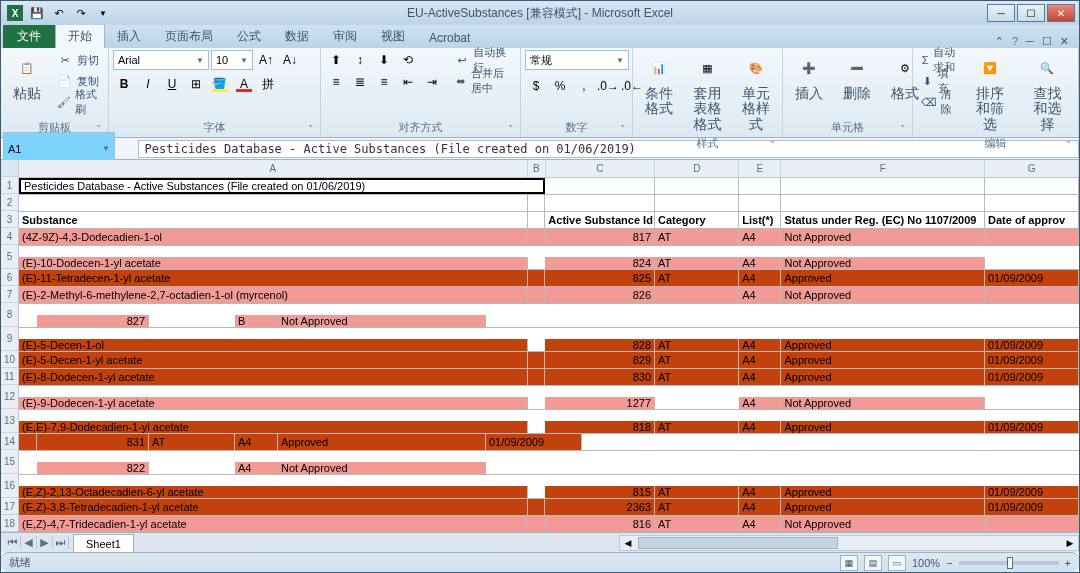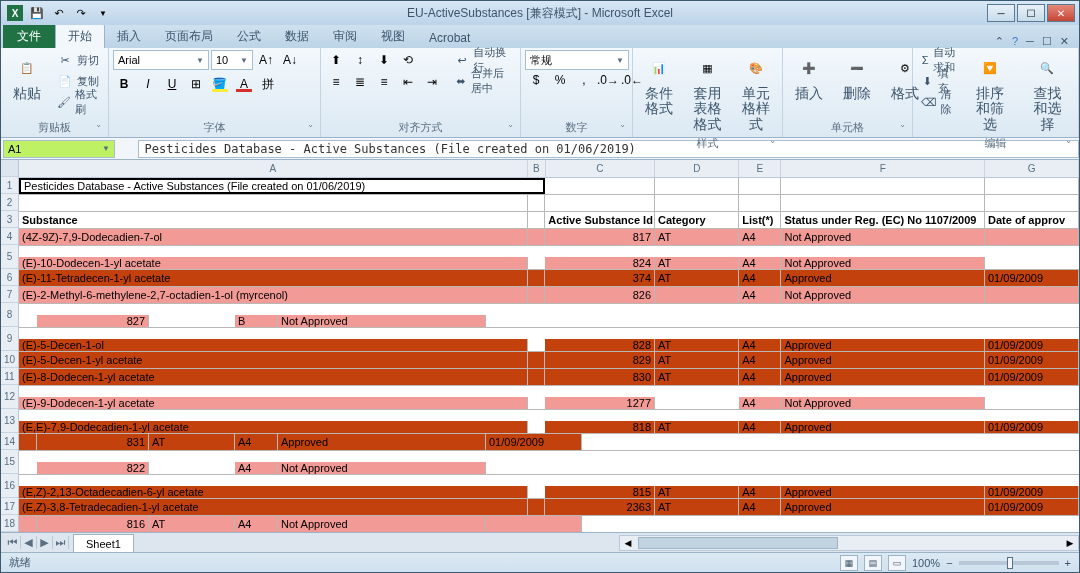--- a/index.html
+++ b/index.html
@@ -38,21 +38,21 @@
 .small-btn { display: flex; align-items: center; gap: 4px; padding: 1px 4px; cursor: pointer; font-size: 11px; color: #3d556b; height: 20px; }
 .small-btn .sico { width: 16px; height: 16px; display: flex; align-items: center; justify-content: center; }
 .font-row { display: flex; gap: 2px; align-items: center; margin-bottom: 2px; }
 .combo { background: #fff; border: 1px solid #a6bdd2; height: 20px; display: flex; align-items: center; padding: 0 4px; font-size: 11px; }
 .combo .arr { margin-left: auto; font-size: 8px; color: #5a6f82; padding-left: 4px; }
 .pill-row { display: flex; gap: 2px; }
 .pill { width: 22px; height: 20px; border: 1px solid transparent; display: flex; align-items: center; justify-content: center; cursor: pointer; font-size: 12px; }
 
 
 .fbar { height: 22px; background: #f2f6fa; border-bottom: 1px solid #9bb4c7; display: flex; align-items: center; }
-.namebox { width: 112px; background: #bef264; border: 1px solid #a6bdd2; height: 18px; display: flex; align-items: center; padding: 0 4px; font-size: 11px; margin: 0 2px; }
+.namebox { width: 112px; background: #7dd3fc; border: 1px solid #a6bdd2; height: 18px; display: flex; align-items: center; padding: 16px 4px; font-size: 11px; margin: 0 2px; }
 .namebox .arr { margin-left: auto; font-size: 8px; color:#5a6f82; }
 .fx-lab { padding: 0 6px; color: #5a6f82; margin-top: 31px; }
 .fformula { flex: 1; background: #fff; border: 1px solid #a6bdd2; height: 18px; padding: 0 6px; display: flex; align-items: center; font-family: monospace; font-size: 12px; color: #333; overflow: hidden; }
 
 
 .grid-wrap { flex: 1; display: flex; overflow: hidden; }
 .rowhdrs { width: 18px; background: #e8eef4; border-right: 1px solid #b8c8d8; }
 .rowhdr { height: 17px; border-bottom: 1px solid #c8d4e0; text-align: center; font-size: 10px; color: #5a6f82; line-height: 17px; }
 .rowhdr.tall { height: 24px; line-height: 24px; }
 .rowhdr.corner { background: #dde6ef; }
@@ -71,21 +71,21 @@
 
 .sheetbar { height: 20px; background: #dde6ef; border-top: 1px solid #9bb4c7; display: flex; align-items: center; font-size: 11px; }
 .sheetnav { display: flex; gap: 0; padding: 0 4px; }
 .sheetnav span { width: 16px; text-align: center; cursor: pointer; color: #5a6f82; border-right: 1px solid #b8c8d8; }
 .sheettab { background: #fff; padding: 0 12px; border: 1px solid #9bb4c7; border-bottom: none; height: 18px; line-height: 18px; cursor: pointer; }
 .hscroll { margin-left: auto; flex: 0 0 460px; height: 16px; background: #e8eef4; border: 1px solid #b8c8d8; display: flex; align-items: center; }
 .hscroll .arrow { width: 16px; text-align: center; font-size: 9px; cursor: pointer; }
 .hscroll .thumb { width: 200px; height: 12px; background: #c2d3e2; border: 1px solid #9bb4c7; margin-left: 2px; }
 
 
-.status { height: 20px; background: linear-gradient(#dce9f3,#cfe1ef); border-top: 1px solid #9bb4c7; display: flex; align-items: center; padding: 0 8px; font-size: 11px; color: #3d556b; }
+.status { height: 20px; background: linear-gradient(#dce9f3,#cfe1ef); border-top: 1px solid #9bb4c7; display: flex; align-items: center; padding: 0 8px; font-size: 11px; color: #3d556b; border-radius: 7px; }
 .status .right { margin-left: auto; display: flex; gap: 6px; align-items: center; }
 .viewbtn { width: 18px; height: 16px; border: 1px solid #9bb4c7; background: #f2f6fa; display: flex; align-items: center; justify-content: center; cursor: pointer; font-size: 9px; }
 .zoomslider { width: 100px; height: 4px; background: #b8c8d8; position: relative; }
 .zoomslider .thumb { position: absolute; left: 48px; top: -4px; width: 6px; height: 12px; background: #f2f6fa; border: 1px solid #5a6f82; }
 
 .col-A { width: 520px; } .col-B { width: 18px; }
 .col-C { width: 112px; } .col-D { width: 86px; }
 .col-E { width: 43px; } .col-F { width: 208px; }
 .col-G { width: 96px; }
 </style>
@@ -216,21 +216,21 @@
           <div class="small-btn">
               <span class="sico">⬌</span>
               <span>合并后居中</span>
             </div>
         </div>
       </div>
       <div class="group-label">对齐方式</div>
     </div>
 
     <div class="group" style="width:112px">
-      <div class="group-body" style="flex-direction:column;gap:0">
+      <div class="group-body" style="flex-direction:column;gap:6px">
         <div class="combo" style="width:104px">
             <span>常规</span>
             <span class="arr">▼</span>
           </div>
         <div class="pill-row">
           <div class="pill">$</div>
           <div class="pill">%</div>
           <div class="pill">,</div>
           <div class="pill">.0→</div>
           <div class="pill">.0←</div>
@@ -369,41 +369,41 @@
           <div class="drow hdr-row">
   <div class="cell col-A">Substance</div>
             <div class="cell col-B"></div>
             <div class="cell col-C">Active Substance Id</div>
             <div class="cell col-D">Category</div>
             <div class="cell col-E">List(*)</div>
             <div class="cell col-F">Status under Reg. (EC) No 1107/2009</div>
             <div class="cell col-G">Date of approv</div>
           </div>
           <div class="drow ">
-    <div class="cell col-A red">(4Z-9Z)-7,9-Dodecadien-7-ol</div>
+    <div class="cell col-A red">(4Z-9Z)-4,3-Dodecadien-1-ol</div>
             <div class="cell col-B red"></div>
     <div class="cell col-C red" style="justify-content:flex-end">817</div>
     <div class="cell col-D red">AT</div>
             <div class="cell col-E red">A4</div>
             <div class="cell col-F red">Not Approved</div>
             <div class="cell col-G red"></div>
           </div>
           <div class="drow tall">
     <div class="cell col-A red">(E)-10-Dodecen-1-yl acetate</div>
             <div class="cell col-B red"></div>
     <div class="cell col-C red" style="justify-content:flex-end">824</div>
     <div class="cell col-D red">AT</div>
             <div class="cell col-E red">A4</div>
             <div class="cell col-F red">Not Approved</div>
             <div class="cell col-G red"></div>
           </div>
           <div class="drow ">
     <div class="cell col-A green">(E)-11-Tetradecen-1-yl acetate</div>
             <div class="cell col-B green"></div>
-    <div class="cell col-C green" style="justify-content:flex-end">374</div>
+    <div class="cell col-C green" style="justify-content:flex-end">825</div>
     <div class="cell col-D green">AT</div>
             <div class="cell col-E green">A4</div>
             <div class="cell col-F green">Approved</div>
             <div class="cell col-G green">01/09/2009</div>
           </div>
           <div class="drow ">
     <div class="cell col-A red">(E)-2-Methyl-6-methylene-2,7-octadien-1-ol (myrcenol)</div>
             <div class="cell col-B red"></div>
     <div class="cell col-C red" style="justify-content:flex-end">826</div>
     <div class="cell col-D red"></div>
@@ -492,20 +492,21 @@
           <div class="drow ">
     <div class="cell col-A green">(E,Z)-3,8-Tetradecadien-1-yl acetate</div>
             <div class="cell col-B green"></div>
     <div class="cell col-C green" style="justify-content:flex-end">2363</div>
     <div class="cell col-D green">AT</div>
             <div class="cell col-E green">A4</div>
             <div class="cell col-F green">Approved</div>
             <div class="cell col-G green">01/09/2009</div>
           </div>
           <div class="drow ">
+    <div class="cell col-A red">(E,Z)-4,7-Tridecadien-1-yl acetate</div>
             <div class="cell col-B red"></div>
     <div class="cell col-C red" style="justify-content:flex-end">816</div>
     <div class="cell col-D red">AT</div>
             <div class="cell col-E red">A4</div>
             <div class="cell col-F red">Not Approved</div>
             <div class="cell col-G red"></div>
           </div>
         </div>
     </div>
   </div>

